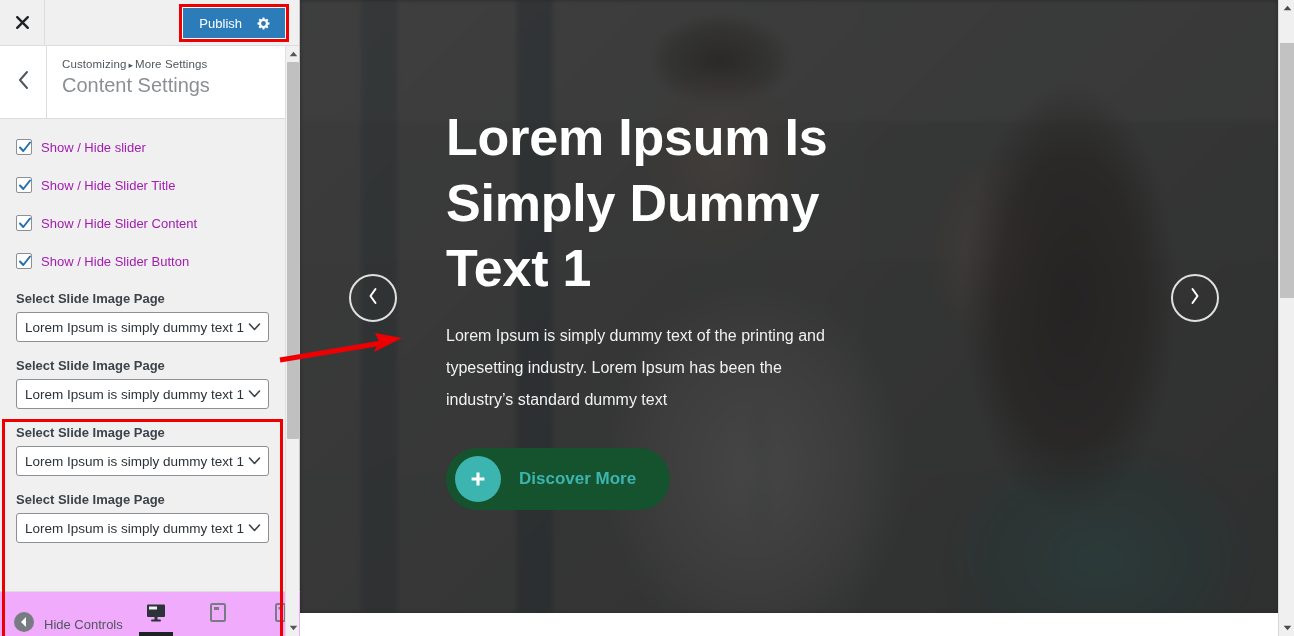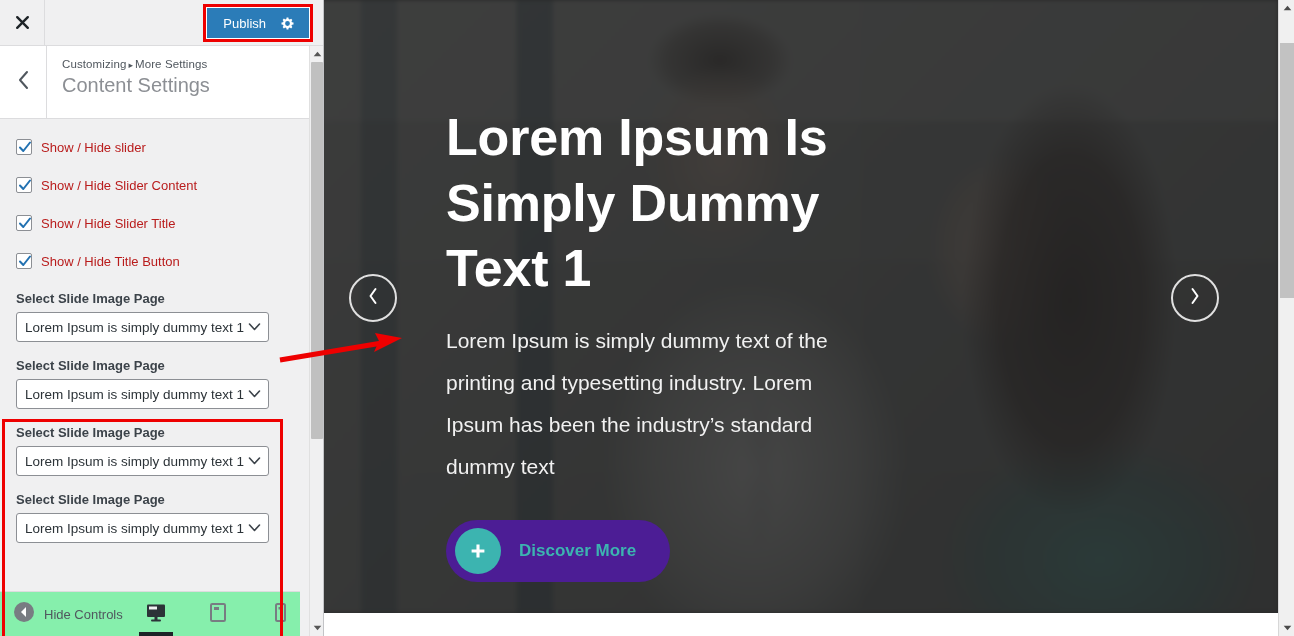--- a/index.html
+++ b/index.html
@@ -8,21 +8,21 @@
     overflow: hidden;
     font-family: "Liberation Sans", sans-serif;
     background: #f0f0f1;
   }
 
   #app { position: relative; width: 1294px; height: 636px; }
 
   
   #customizer {
     position: absolute; left: 0; top: 0;
-    width: 324px; height: 636px;
+    width: 300px; height: 636px;
     background: #f0f0f1;
     border-right: 1px solid #c3c4c7;
     z-index: 5;
   }
 
   
   .cust-header {
     position: relative;
     height: 46px;
     background: #f0f0f1;
@@ -100,21 +100,21 @@
   }
   .checkbox-row:first-child { margin-top: 6px; }
   .cb {
     width: 16px; height: 16px; flex: 0 0 16px;
     border: 1px solid #8c8f94;
     background: #fff;
     border-radius: 2px;
     position: relative;
   }
   .cb svg { position: absolute; left: 0; top: -2px; }
-  .cb-label { font-size: 13px; color: #b91c1c; line-height: 1; }
+  .cb-label { font-size: 13px; color: #a21caf; line-height: 1; }
 
   
   .red-box {
     position: absolute;
     left: 2px; top: 300px;
     width: 281px; height: 297px;
     border: 3px solid #ee0000;
     pointer-events: none;
     z-index: 4;
   }
@@ -168,23 +168,23 @@
     width: 12px; height: 377px;
     background: #c0c0c0;
     border-radius: 1px;
     cursor: pointer;
   }
 
   
   .cust-footer {
     position: absolute; left: 0; bottom: 0;
     width: 300px; height: 45px;
-    background: #86efac;
+    background: #f0abfc;
     border-top: 1px solid #dcdcde;
-    display: flex; align-items: center;
+    display: flex; align-items: flex-end;
   }
   .hide-controls {
     display: flex; align-items: center; gap: 10px;
     padding-left: 14px; width: 165px;
     cursor: pointer;
   }
   .hide-controls-label { font-size: 13px; color: #50575e; }
   .devices { display: flex; align-items: center; gap: 22px; }
   .device-btn {
     position: relative;
@@ -259,30 +259,30 @@
   }
   .hero-title {
     color: #fff;
     font-size: 52px;
     font-weight: bold;
     line-height: 1.26;
     letter-spacing: -.2px;
   }
   .hero-desc {
     color: #f1f1f1;
-    font-size: 21px;
+    font-size: 16px;
     line-height: 2.0;
     margin-top: 18px;
     width: 400px;
   }
   .discover-btn {
     margin-top: 32px;
     display: inline-flex; align-items: center;
     gap: 18px;
-    background: #4c1d95;
+    background: #14532d;
     border-radius: 40px;
     padding: 8px 34px 8px 9px;
     cursor: pointer;
   }
   .plus-circle {
     width: 46px; height: 46px;
     border-radius: 50%;
     background: #3cb4b0;
     display: flex; align-items: center; justify-content: center;
     flex: 0 0 46px;
@@ -390,39 +390,39 @@
           </span>
           <span class="cb-label">Show / Hide slider</span>
         </div>
 
         <div class="checkbox-row">
           <span class="cb">
             <svg width="16" height="18" viewBox="0 0 16 18">
                 <path d="M3 9.5 L6.3 13 L13 4.5" stroke="#2271b1" stroke-width="2" fill="none" stroke-linecap="round" stroke-linejoin="round"></path>
               </svg>
           </span>
-          <span class="cb-label">Show / Hide Slider Content</span>
+          <span class="cb-label">Show / Hide Slider Title</span>
         </div>
 
         <div class="checkbox-row">
           <span class="cb">
             <svg width="16" height="18" viewBox="0 0 16 18">
                 <path d="M3 9.5 L6.3 13 L13 4.5" stroke="#2271b1" stroke-width="2" fill="none" stroke-linecap="round" stroke-linejoin="round"></path>
               </svg>
           </span>
-          <span class="cb-label">Show / Hide Slider Title</span>
+          <span class="cb-label">Show / Hide Slider Content</span>
         </div>
 
         <div class="checkbox-row">
           <span class="cb">
             <svg width="16" height="18" viewBox="0 0 16 18">
                 <path d="M3 9.5 L6.3 13 L13 4.5" stroke="#2271b1" stroke-width="2" fill="none" stroke-linecap="round" stroke-linejoin="round"></path>
               </svg>
           </span>
-          <span class="cb-label">Show / Hide Title Button</span>
+          <span class="cb-label">Show / Hide Slider Button</span>
         </div>
       </div>
 
       <div class="select-group">
 
         <div class="select-label">Select Slide Image Page</div>
         <div class="select-box">
           <span class="select-text">Lorem Ipsum is simply dummy text 1</span>
           <span class="select-caret">
             <svg width="13" height="9" viewBox="0 0 13 9">

